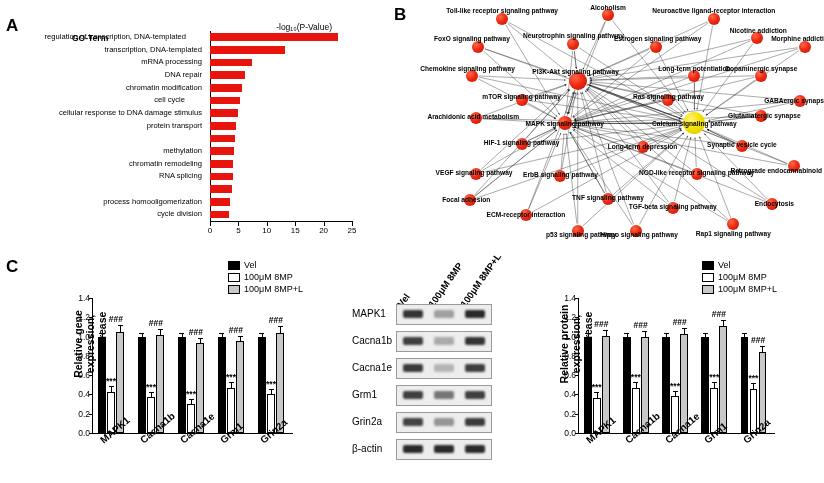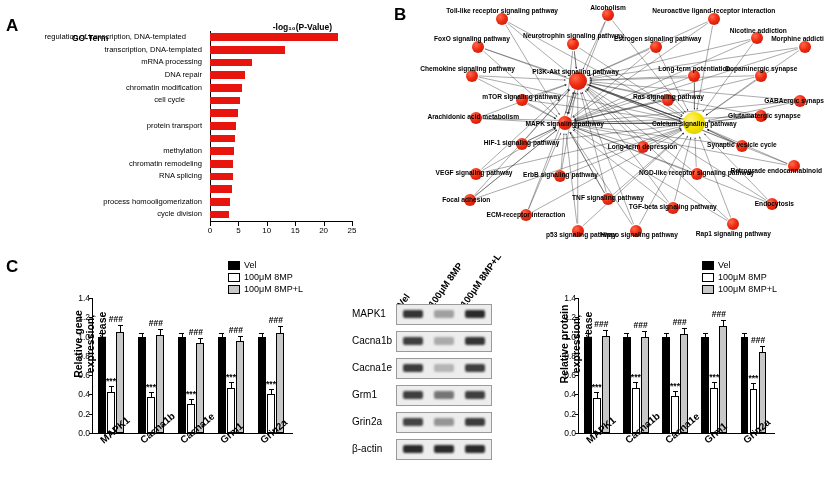--- a/index.html
+++ b/index.html
@@ -9,21 +9,21 @@
     color:#000;overflow:hidden;position:relative;
   }
   .fig{position:absolute;left:0;top:0;width:824px;height:483px;}
   .panel-letter{font-weight:bold;font-size:17px;line-height:1;}
 
   
   #panelA{position:absolute;left:0;top:0;width:392px;height:252px;}
   #panelA .panel-letter{position:absolute;left:6px;top:17px;}
   .a-title{position:absolute;left:40px;top:4px;width:345px;text-align:center;
            font-size:12.5px;font-weight:bold;}
-  .a-sub{position:absolute;right:60px;top:22px;font-size:8.5px;font-weight:bold;}
+  .a-sub{position:absolute;right:60px;top:22px;font-size:8.5px;}
   .a-goterm{position:absolute;left:72px;top:33px;font-size:8.5px;font-weight:bold;}
   .a-plot{position:absolute;left:210px;top:31px;width:142px;height:190px;
           border-left:1px solid #000;border-bottom:1px solid #000;}
   .a-bars{position:absolute;left:210px;top:31px;width:142px;height:190px;}
   .bar{position:absolute;left:0;top:2px;height:9px;background:#e8150f;}
   .bar-label{position:absolute;right:0;top:0;font-size:7.6px;white-space:nowrap;
              text-align:right;line-height:12.6px;}
   .a-labels{position:absolute;left:0;top:31px;width:206px;height:190px;}
   .a-axis{position:absolute;left:210px;top:222px;width:142px;height:22px;}
   .a-tick{position:absolute;top:0;width:1px;height:4px;background:#000;}
@@ -82,20 +82,21 @@
     <div class="a-sub">-log₁₀(P-Value)</div>
     <div class="a-goterm">GO-Term</div>
     <div class="a-plot"></div>
     <div class="a-labels" id="aLabels">
         <div class="bar-label" style="top: 0px; line-height: 12.6667px; right: 20px;">regulation of transcription, DNA-templated</div>
         <div class="bar-label" style="top: 12.6667px; line-height: 12.6667px; right: 4px;">transcription, DNA-templated</div>
         <div class="bar-label" style="top: 25.3333px; line-height: 12.6667px; right: 4px;">mRNA processing</div>
         <div class="bar-label" style="top: 38px; line-height: 12.6667px; right: 4px;">DNA repair</div>
         <div class="bar-label" style="top: 50.6667px; line-height: 12.6667px; right: 4px;">chromatin modification</div>
         <div class="bar-label" style="top: 63.3333px; line-height: 12.6667px; right: 21px;">cell cycle</div>
+        <div class="bar-label" style="top: 76px; line-height: 12.6667px; right: 4px;">cellular response to DNA damage stimulus</div>
         <div class="bar-label" style="top: 88.6667px; line-height: 12.6667px; right: 4px;">protein transport</div>
         <div class="bar-label" style="top: 114px; line-height: 12.6667px; right: 4px;">methylation</div>
         <div class="bar-label" style="top: 126.667px; line-height: 12.6667px; right: 4px;">chromatin remodeling</div>
         <div class="bar-label" style="top: 139.333px; line-height: 12.6667px; right: 4px;">RNA splicing</div>
         <div class="bar-label" style="top: 164.667px; line-height: 12.6667px; right: 4px;">process homooligomerization</div>
         <div class="bar-label" style="top: 177.333px; line-height: 12.6667px; right: 4px;">cycle division</div>
       </div>
     <div class="a-bars" id="aBars">
         <div class="bar" style="top: 2.28px; height: 7.85333px; width: 128.368px;"></div>
         <div class="bar" style="top: 14.9467px; height: 7.85333px; width: 74.976px;"></div>

